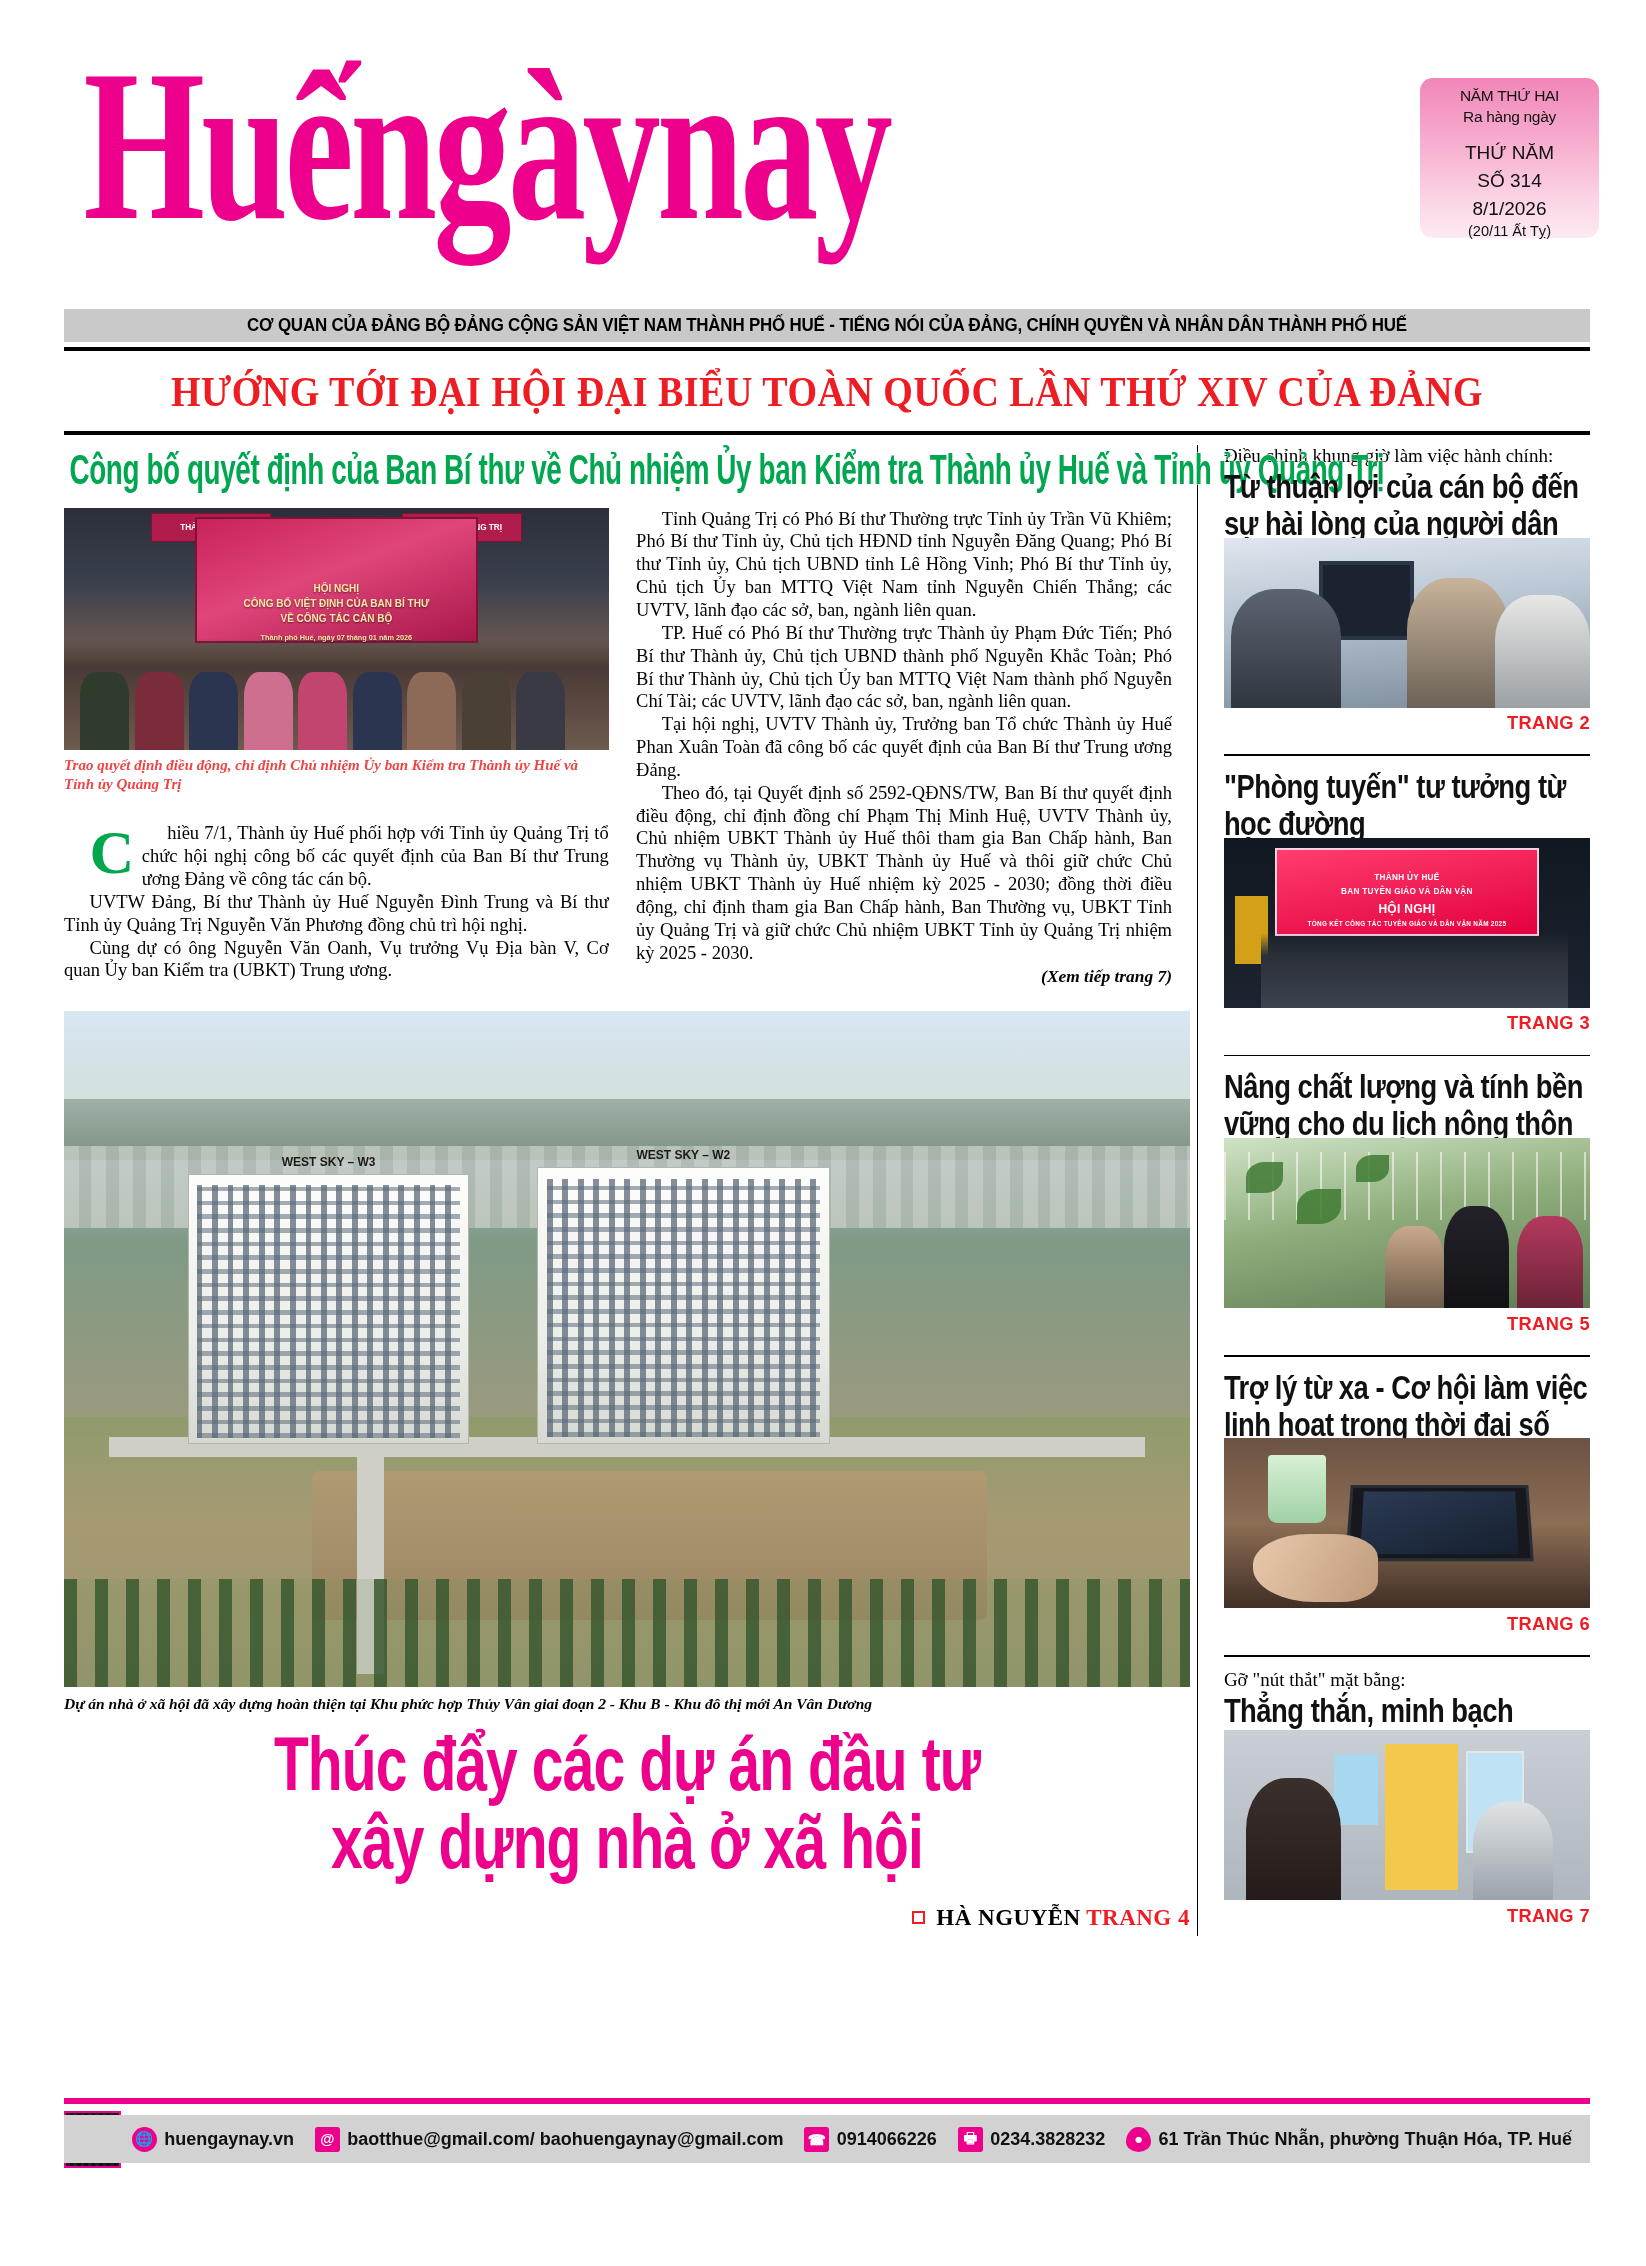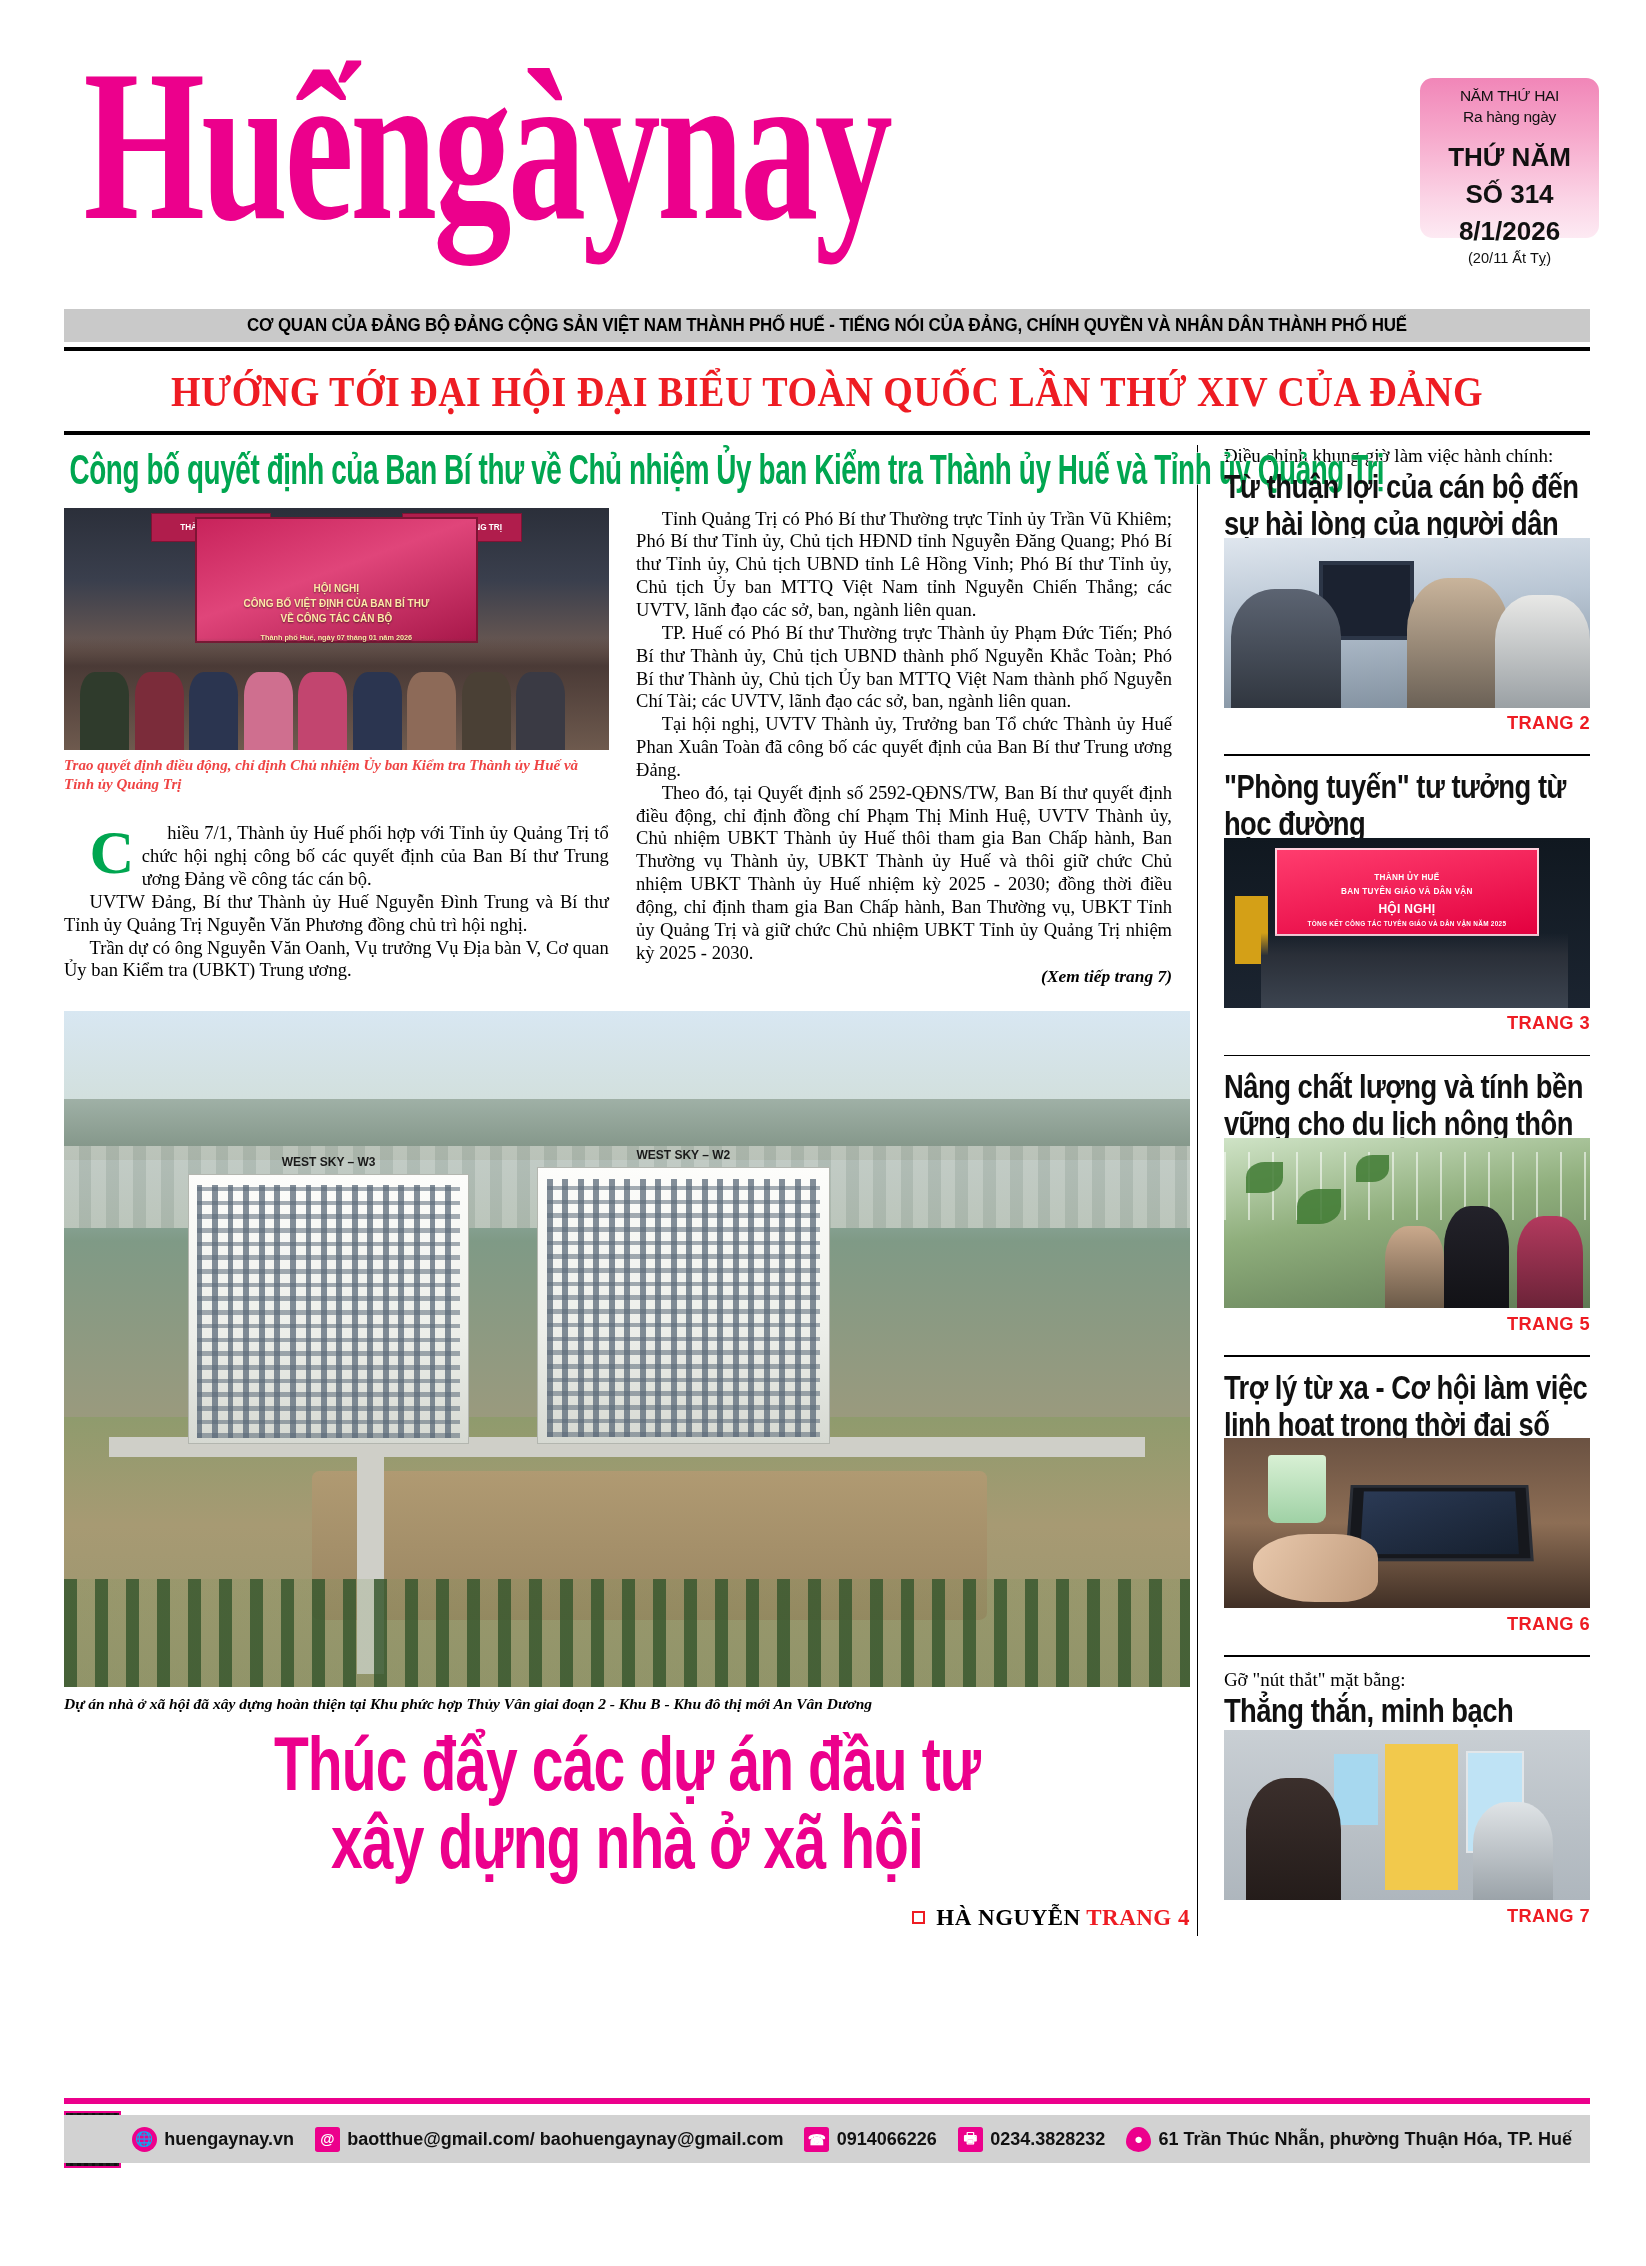--- a/index.html
+++ b/index.html
@@ -42,21 +42,21 @@
     width: 179px;
     height: 160px;
     border-radius: 12.8px;
     background: linear-gradient(180deg,#f186b8 0%, #f6a8cb 35%, #fbd3e5 75%, #fdeaf3 100%);
     text-align: center;
     font-family: "Liberation Sans", sans-serif;
     color: #111;
     padding-top: 8.2px;
   }
   .issue-box .small { font-size: 15.5px; line-height: 1.35; letter-spacing: -0.3px; }
-  .issue-box .big { font-size: 26px; font-weight: bold; margin-top: 12.8px; line-height: 1.28; }
+  .issue-box .big { font-size: 19px; font-weight: normal; margin-top: 12.8px; line-height: 1.28; }
   .issue-box .tiny { font-size: 14.6px; margin-top: 1.8px; }
 
   .tagline-band {
     position: absolute;
     left: 64px; right: 57px;
     top: 309px;
     height: 33px;
     background: #c9c9c9;
   }
   .tagline {
@@ -437,21 +437,21 @@
                 <div class="fig" style="left:63%;background:#8d6a58"></div>
                 <div class="fig" style="left:73%;background:#4a4035"></div>
                 <div class="fig" style="left:83%;background:#3a3a44"></div>
               </div>
             </div>
 
             <div class="photo-caption">Trao quyết định điều động, chỉ định Chủ nhiệm Ủy ban Kiểm tra Thành ủy Huế và Tỉnh ủy Quảng Trị</div>
 
             <p class="art dropcap" style="margin-top:28px">Chiều 7/1, Thành ủy Huế phối hợp với Tỉnh ủy Quảng Trị tổ chức hội nghị công bố các quyết định của Ban Bí thư Trung ương Đảng về công tác cán bộ.</p>
             <p class="art">UVTW Đảng, Bí thư Thành ủy Huế Nguyễn Đình Trung và Bí thư Tỉnh ủy Quảng Trị Nguyễn Văn Phương đồng chủ trì hội nghị.</p>
-            <p class="art">Trần dự có ông Nguyễn Văn Oanh, Vụ trưởng Vụ Địa bàn V, Cơ quan Ủy ban Kiểm tra (UBKT) Trung ương.</p>
+            <p class="art">Cùng dự có ông Nguyễn Văn Oanh, Vụ trưởng Vụ Địa bàn V, Cơ quan Ủy ban Kiểm tra (UBKT) Trung ương.</p>
           </div>
 
           <div class="lead-right">
             <p class="art">Tỉnh Quảng Trị có Phó Bí thư Thường trực Tỉnh ủy Trần Vũ Khiêm; Phó Bí thư Tỉnh ủy, Chủ tịch HĐND tỉnh Nguyễn Đăng Quang; Phó Bí thư Tỉnh ủy, Chủ tịch UBND tỉnh Lê Hồng Vinh; Phó Bí thư Tỉnh ủy, Chủ tịch Ủy ban MTTQ Việt Nam tỉnh Nguyễn Chiến Thắng; các UVTV, lãnh đạo các sở, ban, ngành liên quan.</p>
             <p class="art">TP. Huế có Phó Bí thư Thường trực Thành ủy Phạm Đức Tiến; Phó Bí thư Thành ủy, Chủ tịch UBND thành phố Nguyễn Khắc Toàn; Phó Bí thư Thành ủy, Chủ tịch Ủy ban MTTQ Việt Nam thành phố Nguyễn Chí Tài; các UVTV, lãnh đạo các sở, ban, ngành liên quan.</p>
             <p class="art">Tại hội nghị, UVTV Thành ủy, Trưởng ban Tổ chức Thành ủy Huế Phan Xuân Toàn đã công bố các quyết định của Ban Bí thư Trung ương Đảng.</p>
             <p class="art">Theo đó, tại Quyết định số 2592-QĐNS/TW, Ban Bí thư quyết định điều động, chỉ định đồng chí Phạm Thị Minh Huệ, UVTV Thành ủy, Chủ nhiệm UBKT Thành ủy Huế thôi tham gia Ban Chấp hành, Ban Thường vụ Thành ủy, UBKT Thành ủy Huế và thôi giữ chức Chủ nhiệm UBKT Thành ủy Huế nhiệm kỳ 2025 - 2030; đồng thời điều động, chỉ định tham gia Ban Chấp hành, Ban Thường vụ, UBKT Tỉnh ủy Quảng Trị và giữ chức Chủ nhiệm UBKT Tỉnh ủy Quảng Trị nhiệm kỳ 2025 - 2030.</p>
             <div class="seemore">(Xem tiếp trang 7)</div>
           </div>
         </div>

